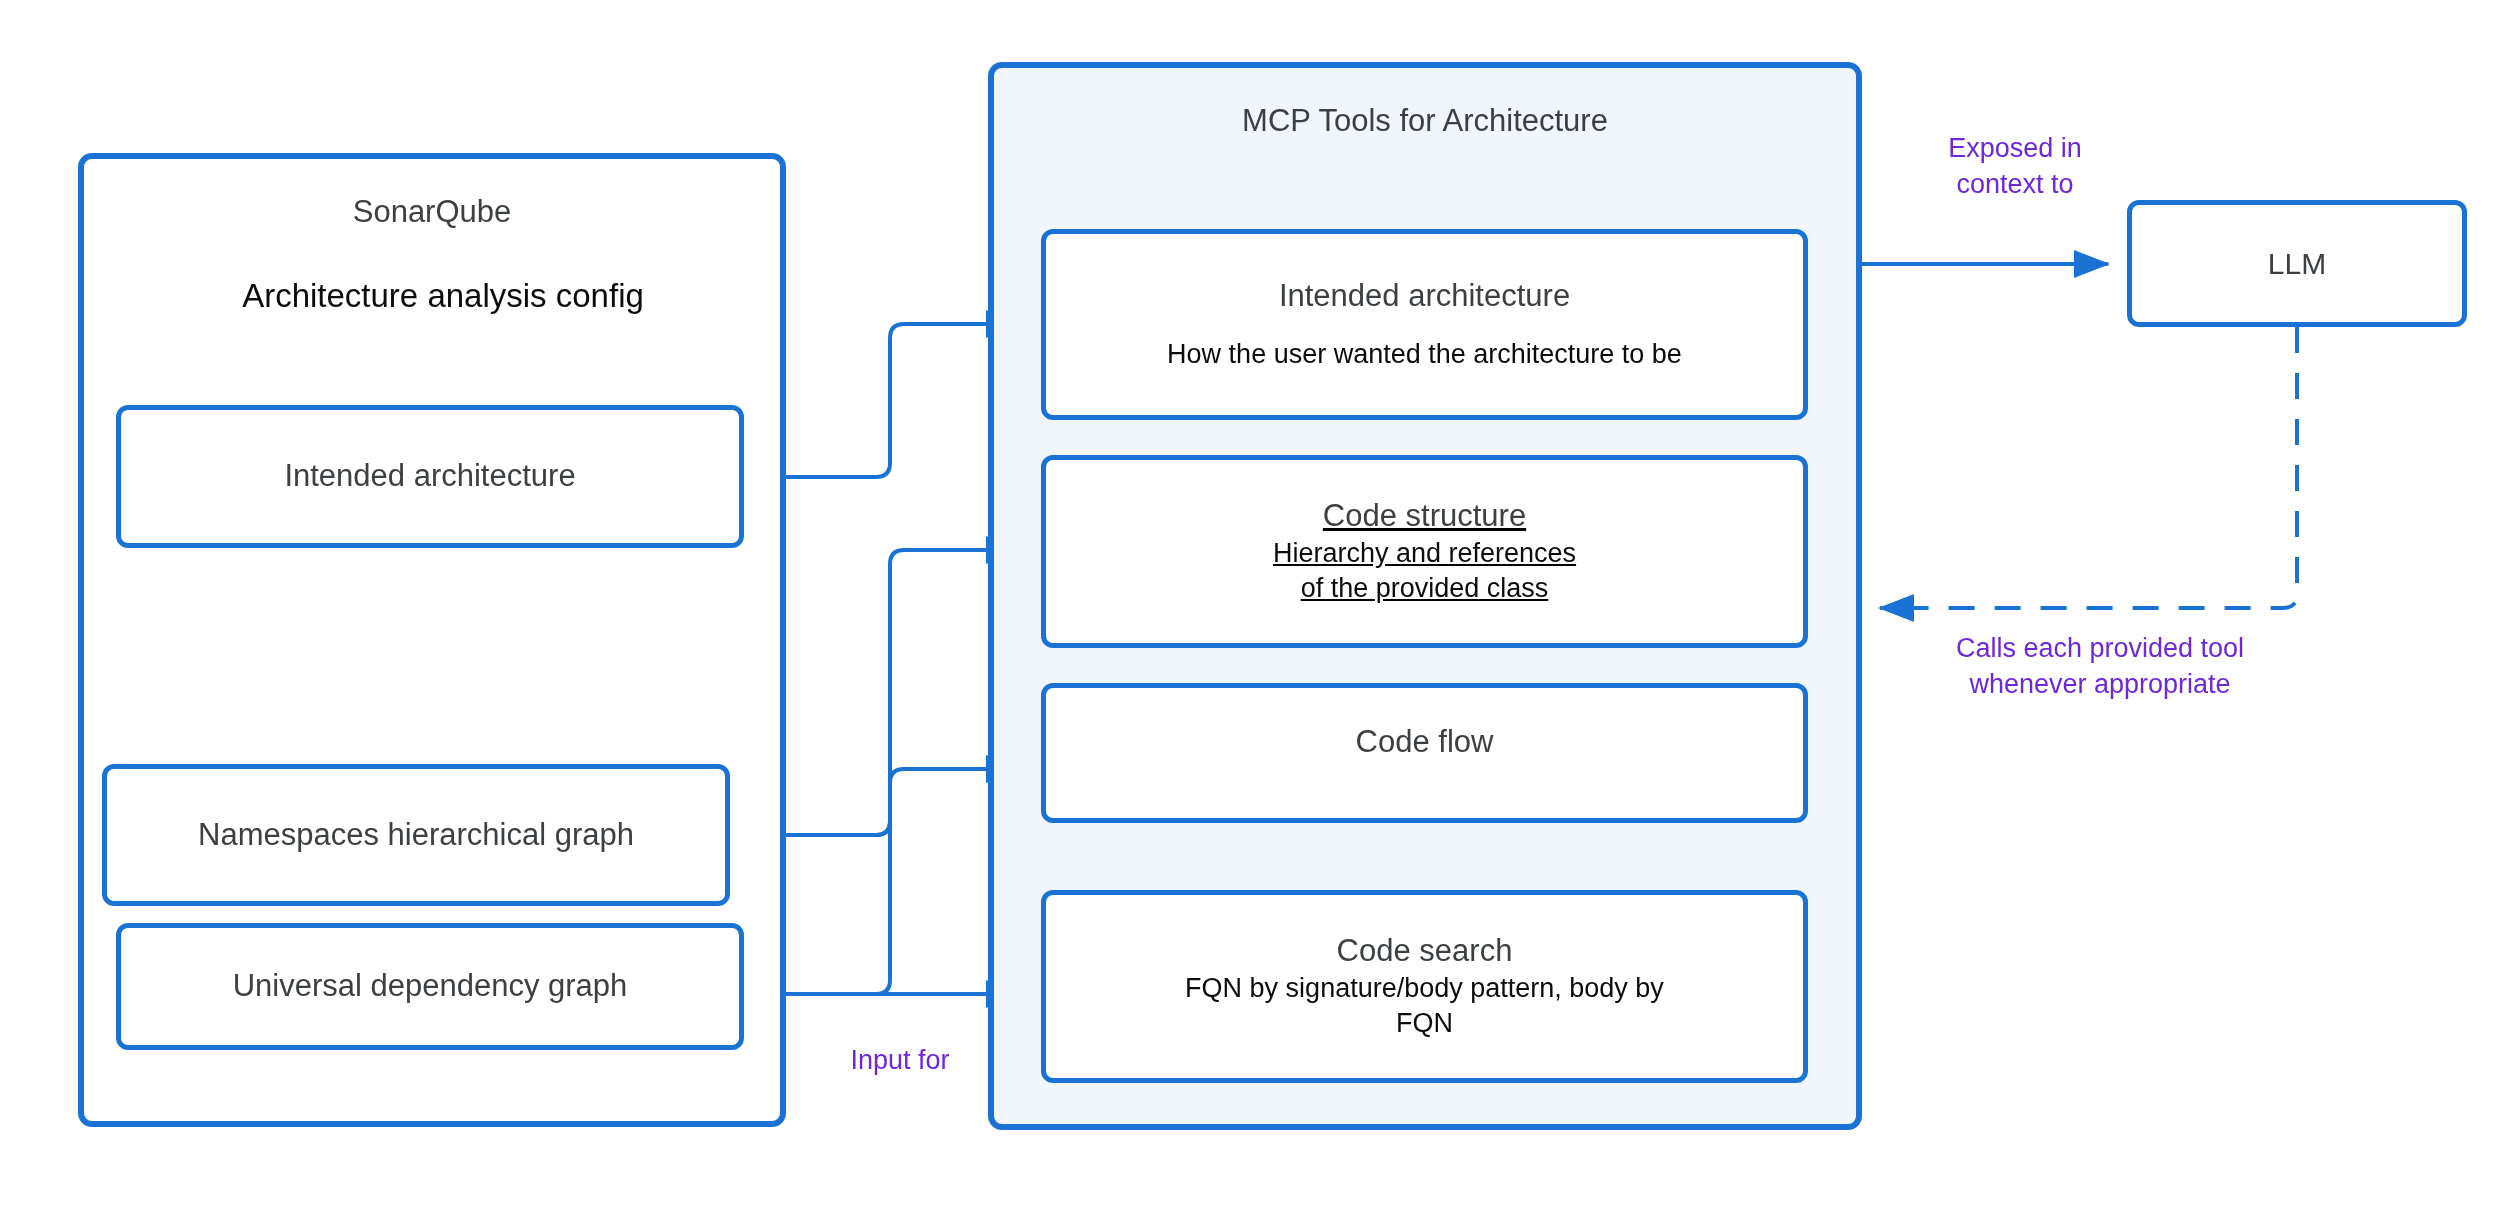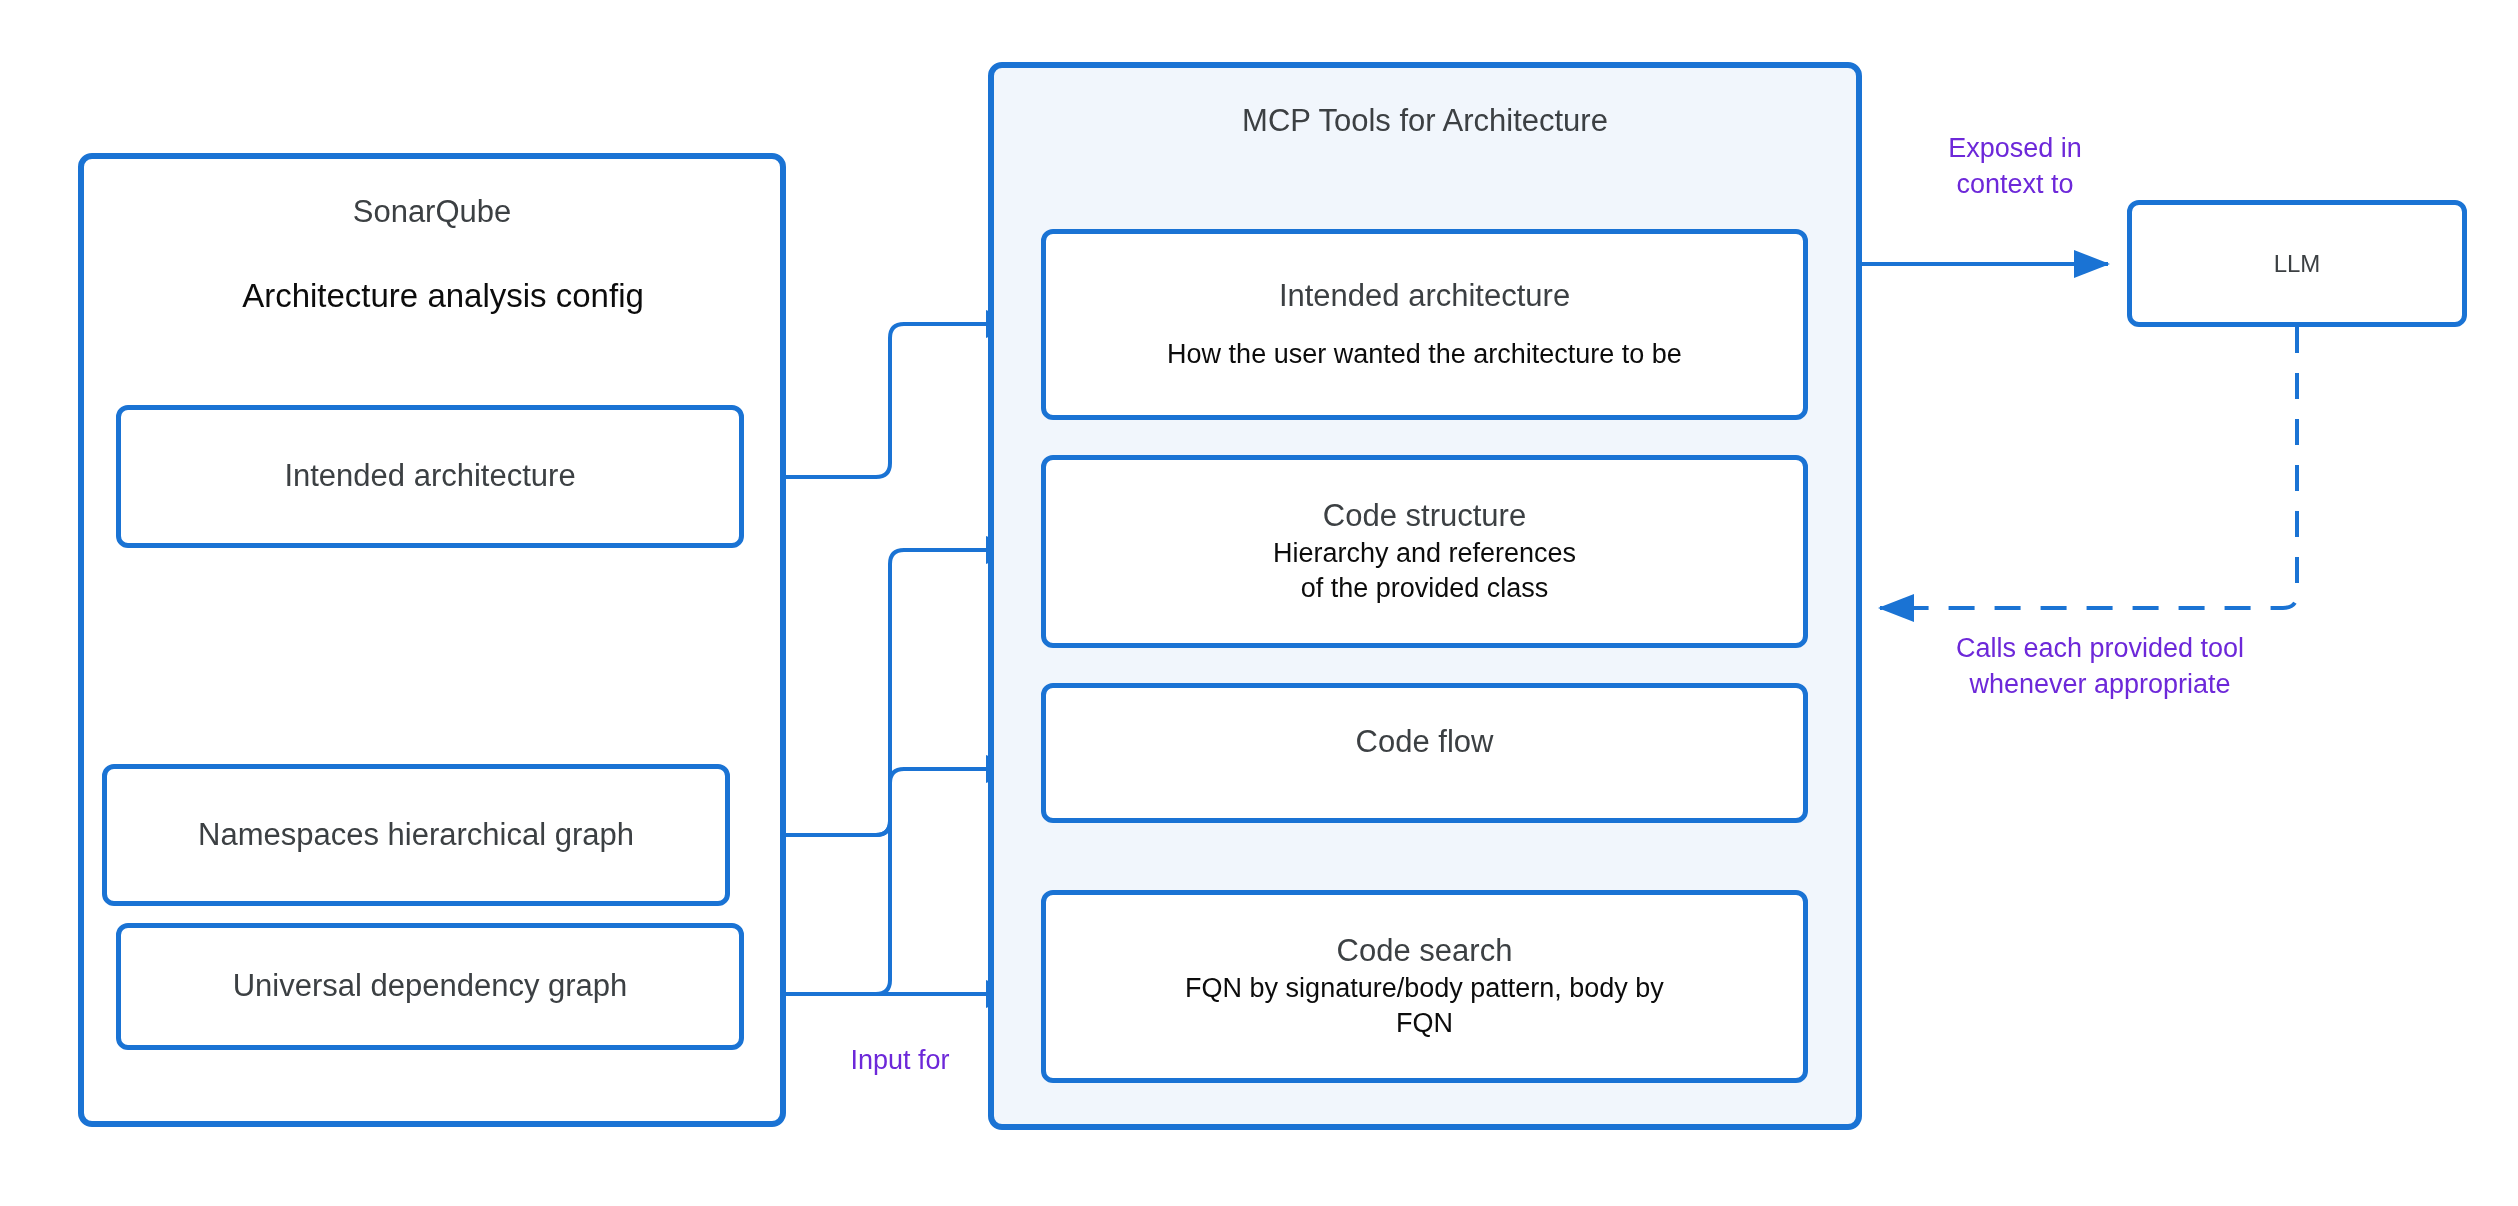--- a/index.html
+++ b/index.html
@@ -23,28 +23,28 @@
   .node .n-title{color:#3c4043;font-size:31px;line-height:1.25;}
   .node .n-sub{color:#0c0c0c;font-size:27px;line-height:1.3;}
 
   
   #node-intended-architecture-src{left:116px;top:405px;width:628px;height:143px;}
   #node-namespaces-graph{left:102px;top:764px;width:628px;height:142px;}
   #node-universal-dep-graph{left:116px;top:923px;width:628px;height:127px;}
 
   
   #tool-intended-architecture{left:1041px;top:229px;width:767px;height:191px;}
-  #tool-code-structure{left:1041px;top:455px;width:767px;height:193px;}
+  #tool-code-structure{left:1041px;top:455px;width:767px;height:193px;text-decoration:underline;}
   #tool-code-flow{left:1041px;top:683px;width:767px;height:140px;}
   #tool-code-search{left:1041px;top:890px;width:767px;height:193px;}
   #tool-intended-architecture .n-title{margin-bottom:22px;}
   #tool-code-flow .n-title{margin-bottom:22px;}
 
   #node-llm{left:2127px;top:200px;width:340px;height:127px;}
-  #node-llm .n-title{font-size:24px;}
+  #node-llm .n-title{font-size:30px;}
 
   .edge-label{position:absolute;color:#6d28d9;font-size:27px;line-height:1.35;text-align:center;}
   #label-input-for{left:820px;top:1042px;width:160px;}
   #label-exposed{left:1900px;top:130px;width:230px;}
   #label-calls{left:1890px;top:630px;width:420px;}
 </style>
 </head>
 <body>
 
 <div id="stage">

